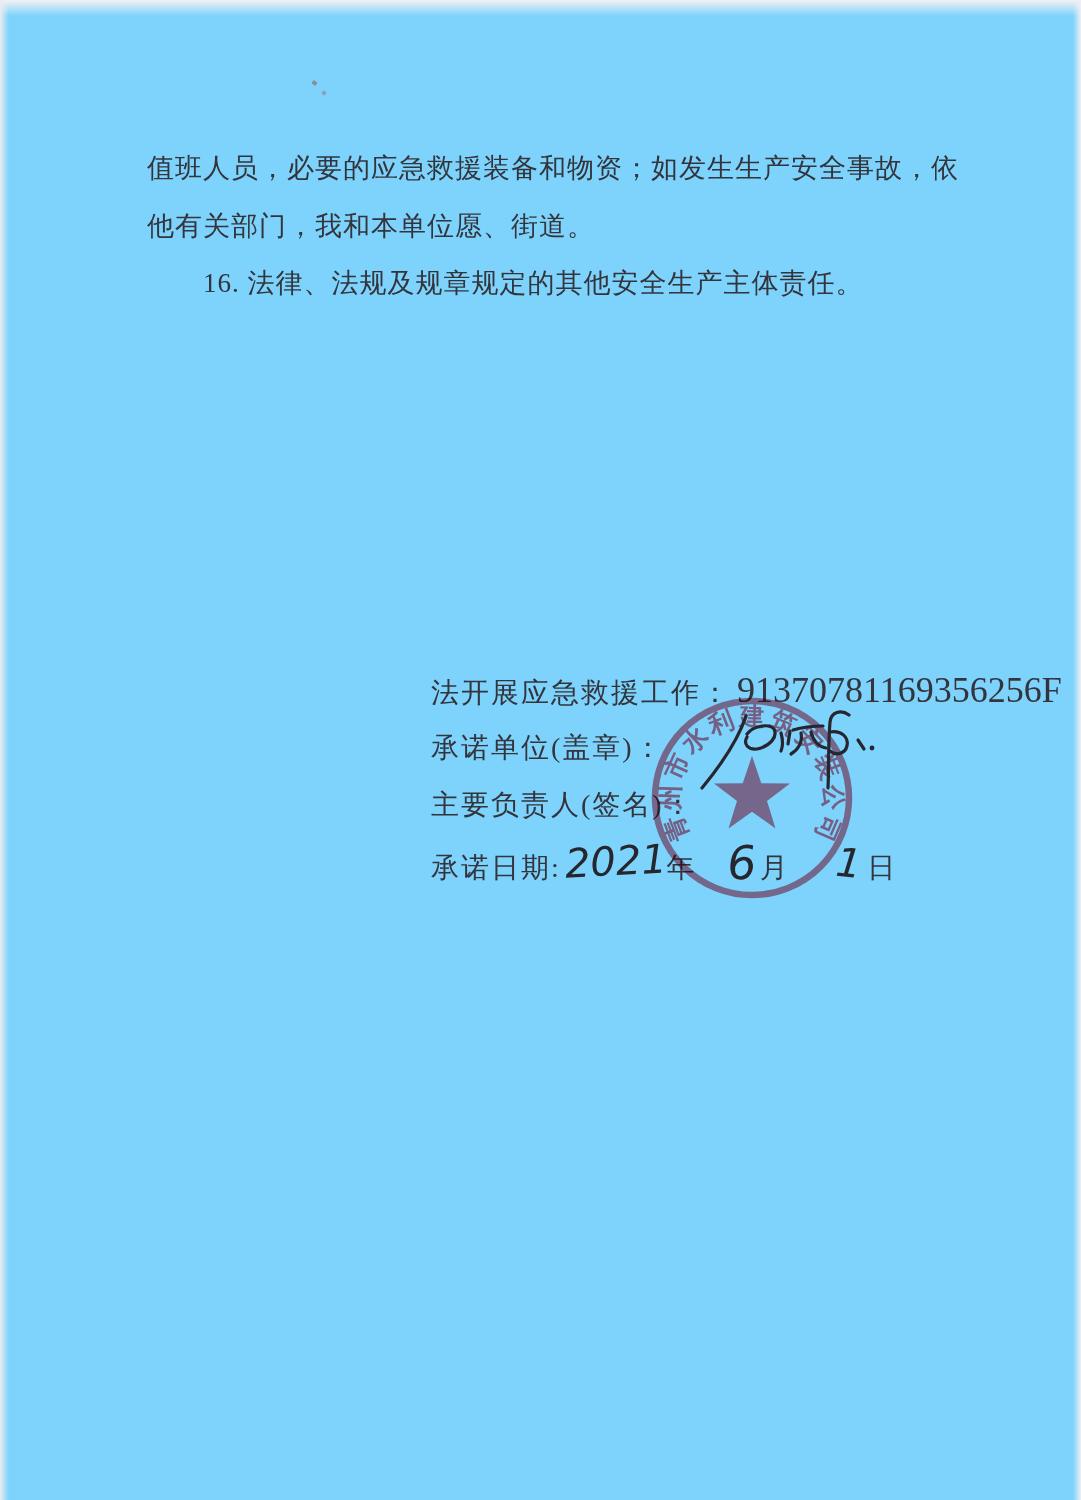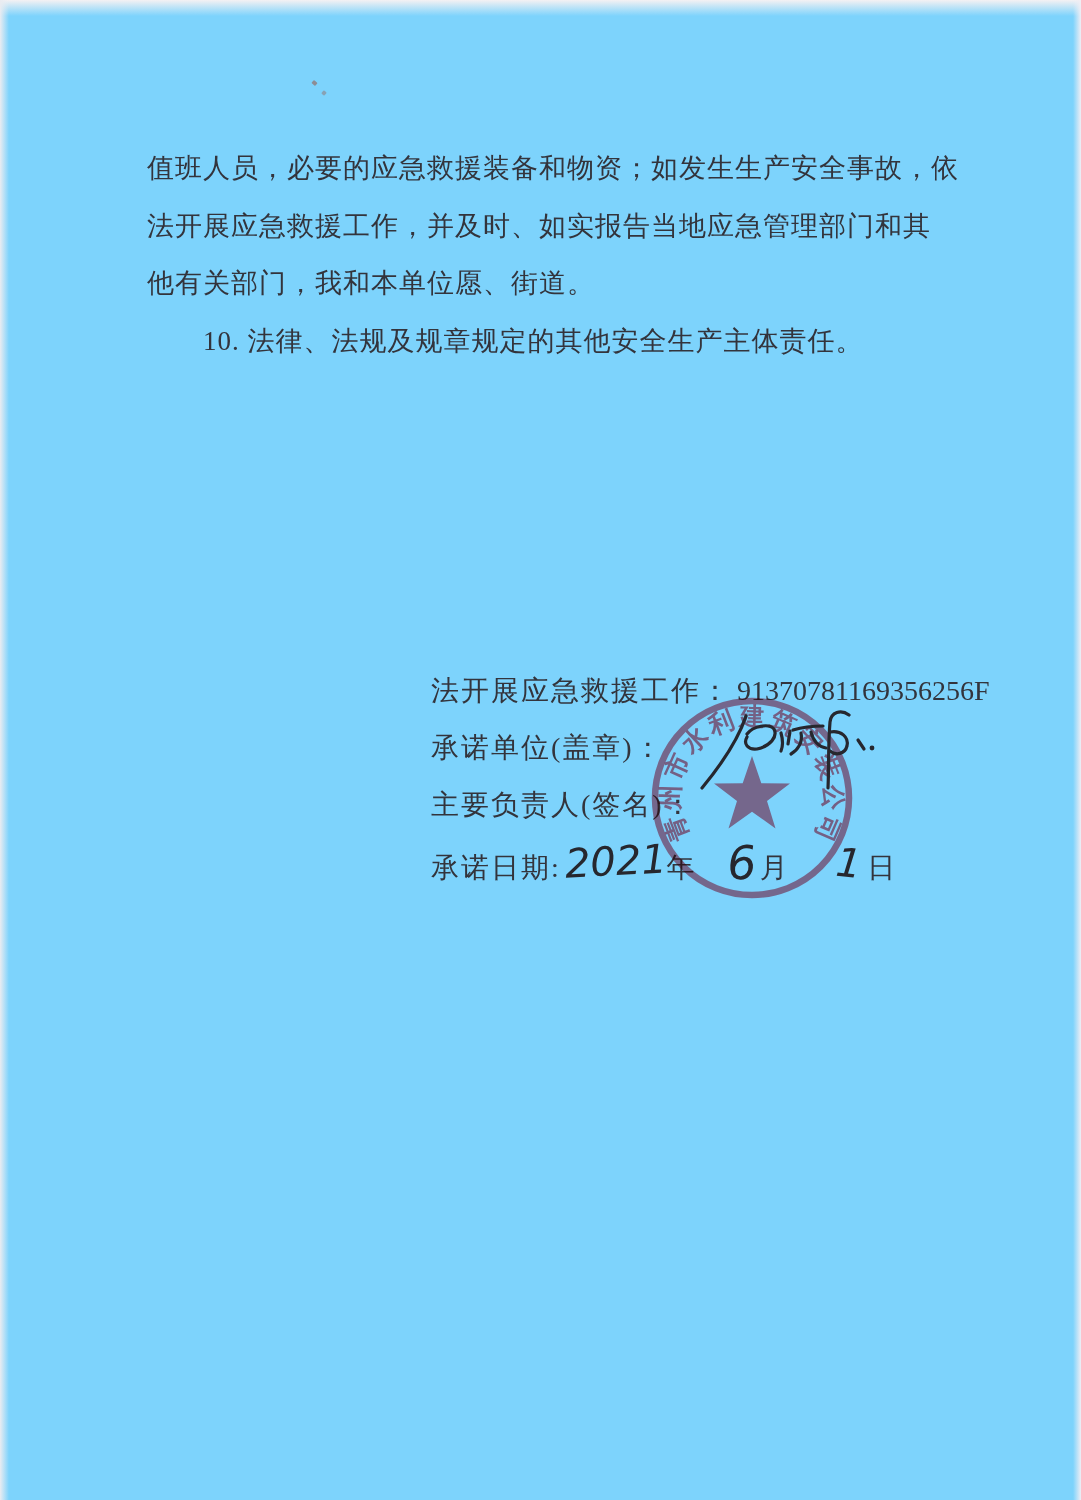--- a/index.html
+++ b/index.html
@@ -27,21 +27,21 @@
   .t-line.indent{padding-left:56px;}
   .t-line.gap{margin-top:4px;}
 
   .sign-block{
     position:absolute;left:431px;top:662px;
     font-size:28px;line-height:57px;letter-spacing:2px;
     z-index:2;
   }
   .sign-row{white-space:nowrap;height:57px;}
   .code-value{
-    font-size:28px;letter-spacing:0;margin-left:6px;
+    font-size:36px;letter-spacing:0;margin-left:6px;
   }
   .hw{
     font-family:"DejaVu Sans",sans-serif;
     color:#26272e;letter-spacing:0;
     display:inline-block;font-style:italic;
   }
   .hw-year{font-size:40px;transform:rotate(-3deg) translateY(-2px);margin:0 0 0 4px;}
   .hw-month{font-size:46px;transform:rotate(-4deg) translateY(2px);margin:0 4px 0 30px;}
   .hw-day{font-size:40px;transform:rotate(6deg);margin:0 6px 0 46px;}
 
@@ -62,23 +62,22 @@
 
 <div class="page">
   <div class="edge-top"></div>
   <div class="edge-left"></div>
   <div class="edge-right"></div>
   <div class="speck speck1"></div>
   <div class="speck speck2"></div>
 
   <div class="body-text">
     <div class="t-line">值班人员，必要的应急救援装备和物资；如发生生产安全事故，依</div>
-    <div class="t-line">法开展应急救援工作，并及时、如实报告当地应急管理部门和其</div>
     <div class="t-line">他有关部门，我和本单位愿、街道。</div>
-    <div class="t-line indent">10. 法律、法规及规章规定的其他安全生产主体责任。</div>
+    <div class="t-line indent">16. 法律、法规及规章规定的其他安全生产主体责任。</div>
   </div>
 
   <div class="sign-block">
     <div class="sign-row">
       <span>法开展应急救援工作：</span><span class="code-value">91370781169356256F</span>
     </div>
     <div class="sign-row">
       <span>承诺单位(盖章)：</span>
     </div>
     <div class="sign-row">

